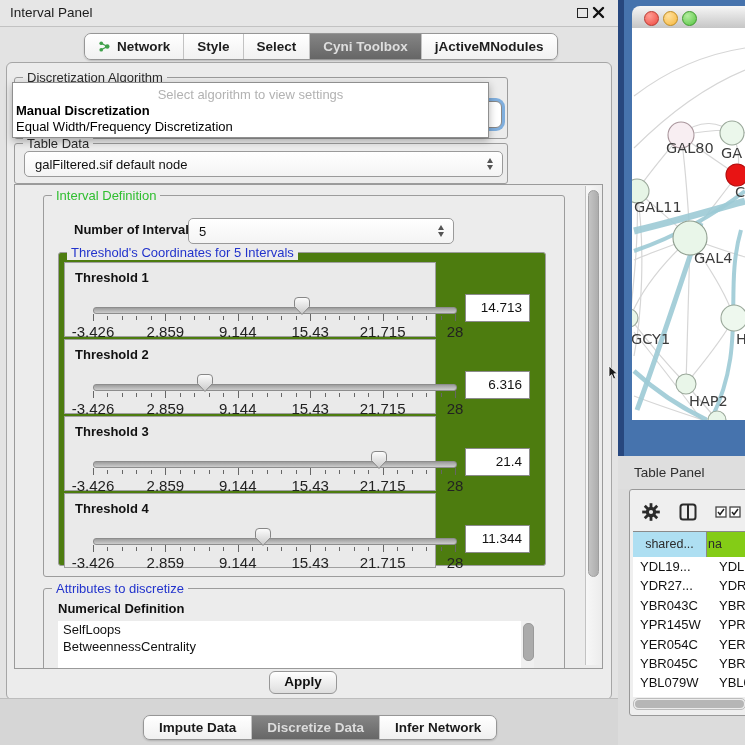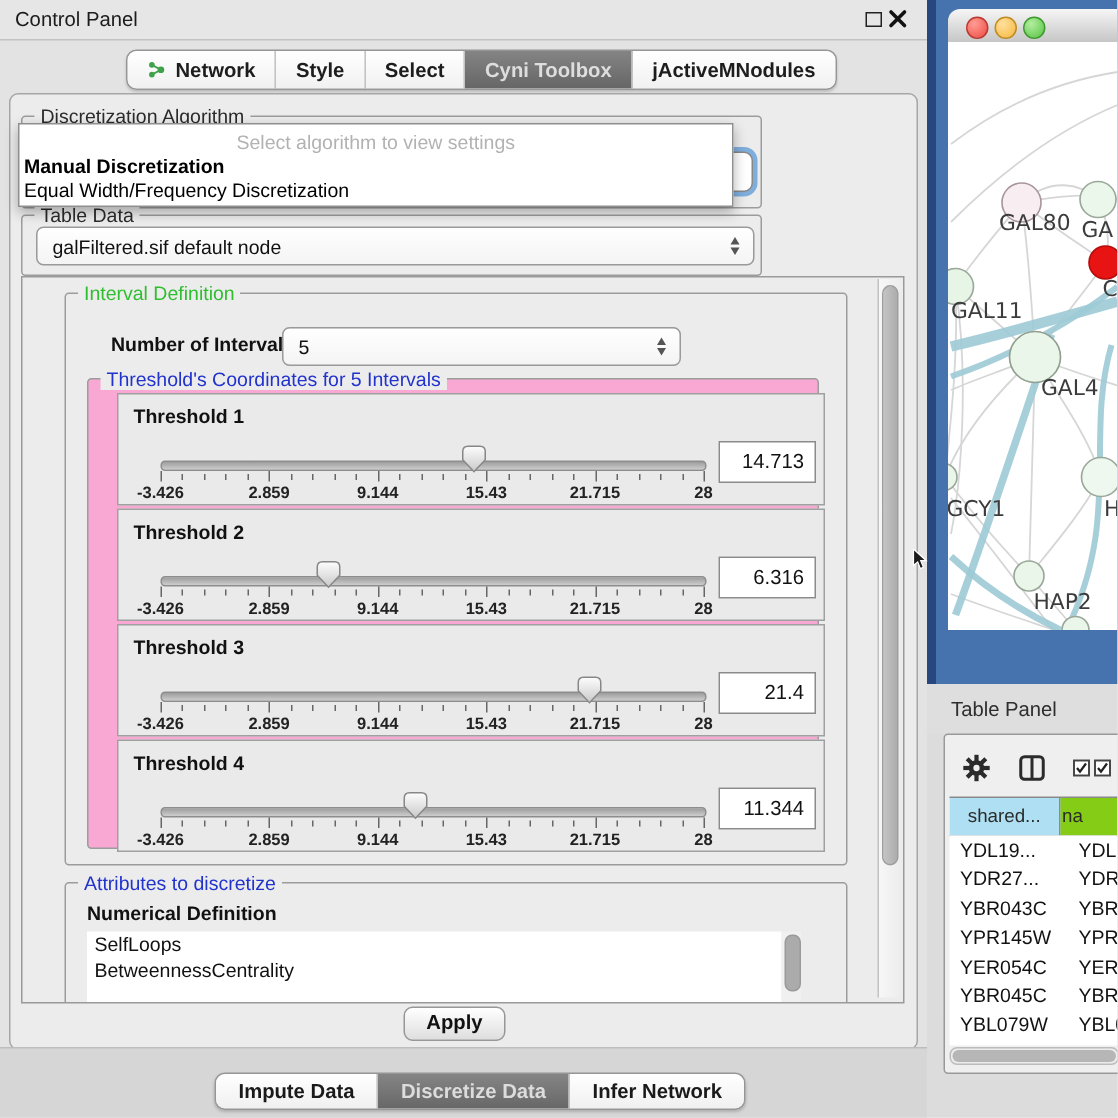--- a/index.html
+++ b/index.html
@@ -42,21 +42,21 @@
   #main-scrollbar{position:absolute;right:2px;top:1px;width:14px;height:479px;background:linear-gradient(90deg,#f7f7f7,#ededed);border-left:1px solid #c2c2c2;}
   #main-scroll-thumb{position:absolute;left:2px;top:4px;width:9px;height:385px;background:linear-gradient(90deg,#c4c4c4,#adadad);border:1px solid #9e9e9e;border-radius:6px;}
   
   .threshold-row{position:relative;height:73px;margin-bottom:2px;background:#eaeaea;border:1px solid #a0a0a0;}
   .th-label{position:absolute;left:10px;top:7px;font-size:13px;font-weight:700;color:#111;}
   .th-track{position:absolute;left:28px;top:44px;width:362px;height:5px;border-radius:3px;background:linear-gradient(#9d9d9d,#cdcdcd);border:1px solid #8d8d8d;}
   .th-thumb{position:absolute;top:33px;width:18px;height:20px;}
   .tick{position:absolute;width:1px;background:#666;}
   .tick.major{top:51px;height:7px;}
   .tick.minor{top:53px;height:4px;}
-  .tickl{position:absolute;top:60px;width:46px;text-align:center;font-size:11px;font-weight:700;color:#222;}
+  .tickl{position:absolute;top:60px;width:46px;text-align:center;font-size:15px;font-weight:400;color:#222;}
   .th-value{position:absolute;left:400px;top:31px;width:56px;height:26px;background:#fff;border:1px solid #8b8b8b;font-size:13.5px;color:#111;text-align:right;line-height:26px;padding-right:7px;}
   
   #attr-list{position:absolute;left:14px;top:32px;width:463px;height:120px;background:#fff;}
   .attr-item{font-size:13px;color:#111;padding-left:5px;line-height:17px;}
   #attr-scrollbar{position:absolute;left:477px;top:32px;width:13px;height:120px;background:#f0f0f0;}
   #attr-scroll-thumb{position:absolute;left:2px;top:2px;width:9px;height:36px;background:#ababab;border:1px solid #9a9a9a;border-radius:5px;}
   
   #apply-btn{left:269px;top:671px;width:66px;height:21px;background:linear-gradient(#ffffff,#dedede);border:1px solid #979797;border-radius:6px;font-size:13.5px;font-weight:600;color:#111;text-align:center;line-height:20px;}
   
   #bottom-strip{left:0;top:698px;width:618px;height:47px;background:#d6d6d6;border-top:1px solid #bdbdbd;}
@@ -85,21 +85,21 @@
   .trow .c2{flex:1;padding-left:6px;overflow:hidden;}
   #tp-hscroll{left:633px;top:698px;width:111px;height:10px;background:#ececec;border:1px solid #bcbcbc;border-radius:5px;}
   #tp-hthumb{position:absolute;left:1px;top:1px;right:1px;bottom:1px;background:#b6b6b6;border-radius:4px;}
 </style>
 </head>
 <body>
 
 <div class="abs" id="left-panel">
 
   <div class="abs" id="cp-titlebar">
-    <span class="abs" id="cp-title">Control Panel</span>
+    <span class="abs" id="cp-title">Interval Panel</span>
     <div class="abs" id="float-icon"></div>
     <svg class="abs" id="close-icon" viewBox="0 0 13 13">
       <path d="M2,2 L11,11 M11,2 L2,11" stroke="#111" stroke-width="2.4" stroke-linecap="round"></path>
     </svg>
   </div>
 
   <div class="abs" id="top-tabs">
       <div class="ttab">
         <span class="ticon">
           <svg width="13" height="13" viewBox="0 0 14 14">
@@ -157,23 +157,23 @@
       <span class="gtitle green">Interval Definition</span>
       <span class="abs" style="left:30px;top:26px;font-size:13px;font-weight:700;color:#111;">Number of Intervals</span>
       <div class="combo" style="left:144px;top:22px;width:254px;height:24px;">
         <span>5</span>
         <span class="updown">
             <span class="arr-up"></span>
             <span class="arr-dn"></span>
           </span>
       </div>
 
-      <div class="groupbox" style="left:14px;top:56px;width:486px;height:312px;background:#f9a8d4;">
+      <div class="groupbox" style="left:14px;top:56px;width:486px;height:312px;background:#4d7c0f;">
         <span class="gtitle blue" style="background:#ececec;">Threshold's Coordinates for 5 Intervals</span>
-        <div id="threshold-rows" style="position:absolute;left:19px;top:9px;width:472px;">
+        <div id="threshold-rows" style="position:absolute;left:5px;top:9px;width:372px;">
             <div class="threshold-row">
               <div class="th-label">Threshold 1</div>
               <div class="th-track"></div>
               <div class="tick major" style="left: 28px;"></div>
               <div class="tick minor" style="left: 42.48px;"></div>
               <div class="tick minor" style="left: 56.96px;"></div>
               <div class="tick minor" style="left: 71.44px;"></div>
               <div class="tick minor" style="left: 85.92px;"></div>
               <div class="tick major" style="left: 100.4px;"></div>
               <div class="tick minor" style="left: 114.88px;"></div>

